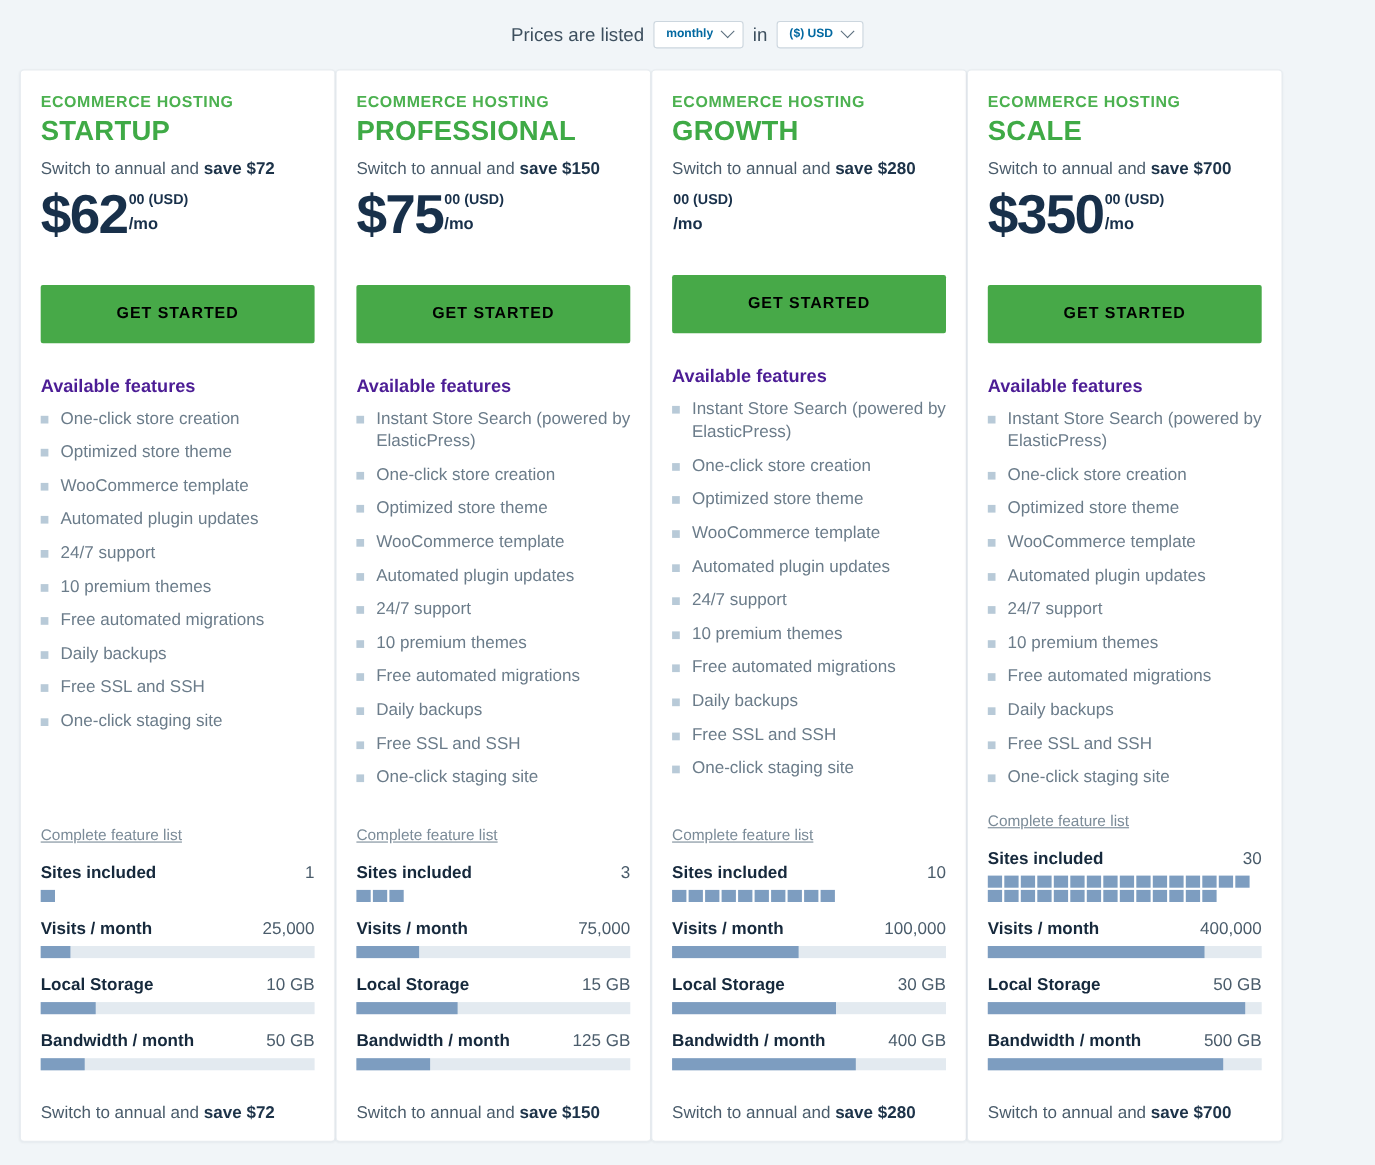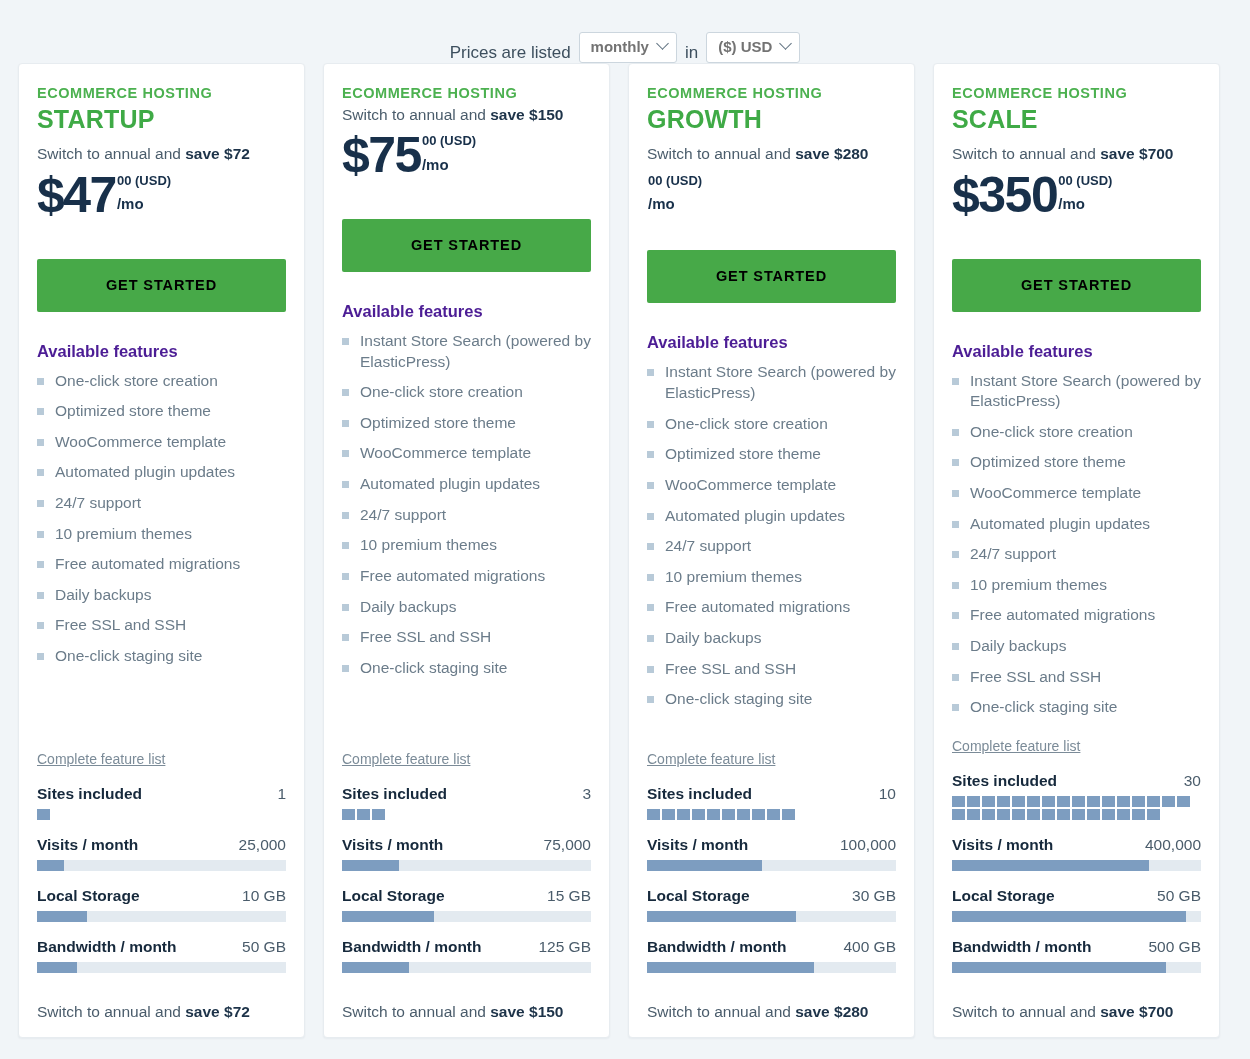--- a/index.html
+++ b/index.html
@@ -10,52 +10,51 @@
     background: #f1f5f8;
     font-family: "Liberation Sans", sans-serif;
     color: #1d3349;
     overflow: hidden;
   }
 
   
   .topbar {
     height: 63px;
     display: flex;
-    align-items: flex-end;
+    align-items: center;
     justify-content: center;
     gap: 8px;
     font-size: 17px;
     color: #3d4f5e;
   }
   .select {
     display: inline-flex;
     align-items: center;
     gap: 9px;
     background: #ffffff;
     border: 1px solid #ccd6de;
     border-radius: 3px;
     padding: 4px 9px 5px 11px;
-    font-size: 15px;
+    font-size: 11px;
     font-weight: bold;
-    color: #737373;
+    color: #0369a1;
     cursor: pointer;
     line-height: 1.35;
   }
   .chev {
     display: inline-block;
     width: 9px; height: 9px;
     border-right: 1.6px solid #5c6f7e;
     border-bottom: 1.6px solid #5c6f7e;
     transform: translateY(-3px) rotate(45deg);
   }
 
   
   .cards {
     display: flex;
-    gap: 18px;
     padding: 0 18px;
     align-items: flex-start;
   }
   .card {
     width: 287px;
     background: #ffffff;
     border: 1px solid #e7ecf0;
     border-radius: 4px;
     box-shadow: 0 1px 2px rgba(20,40,60,.05);
     padding: 20px 18px 16px 18px;
@@ -208,21 +207,21 @@
 <div class="cards" id="cards">
   <div class="card">
     <div class="eyebrow">ECOMMERCE HOSTING</div>
     <div class="plan-name">STARTUP</div>
 
     <div class="annual-note">
       <span>Switch to annual and </span><b>save $72</b>
     </div>
 
     <div class="price-row">
-      <span class="price-main">$47</span>
+      <span class="price-main">$62</span>
       <span class="price-sub">
         <span class="price-cents">00 (USD)</span>
         <span class="price-per">/mo</span>
       </span>
     </div>
 
     <button class="cta">GET STARTED</button>
 
     <div class="features-title">Available features</div>
     <ul class="features">
@@ -279,20 +278,21 @@
       <div class="fill" style="width:16%"></div>
     </div>
   </div>
 
     <div class="footer-note">
       <span>Switch to annual and </span><b>save $72</b>
     </div>
   </div>
   <div class="card">
     <div class="eyebrow">ECOMMERCE HOSTING</div>
+    <div class="plan-name">PROFESSIONAL</div>
 
     <div class="annual-note">
       <span>Switch to annual and </span><b>save $150</b>
     </div>
 
     <div class="price-row">
       <span class="price-main">$75</span>
       <span class="price-sub">
         <span class="price-cents">00 (USD)</span>
         <span class="price-per">/mo</span>

